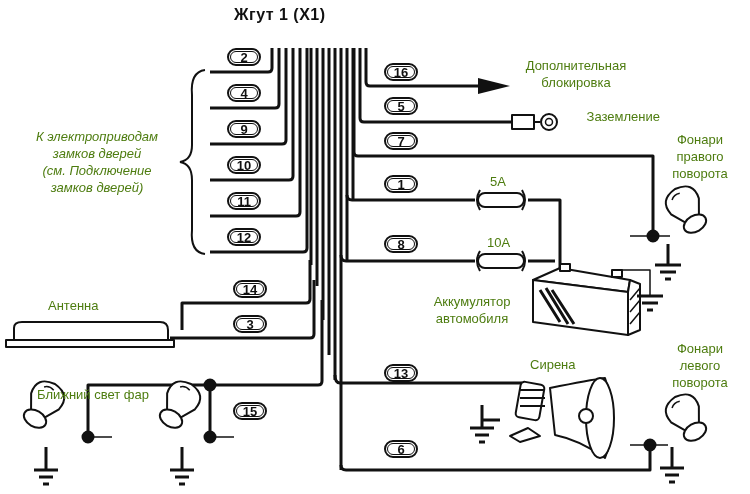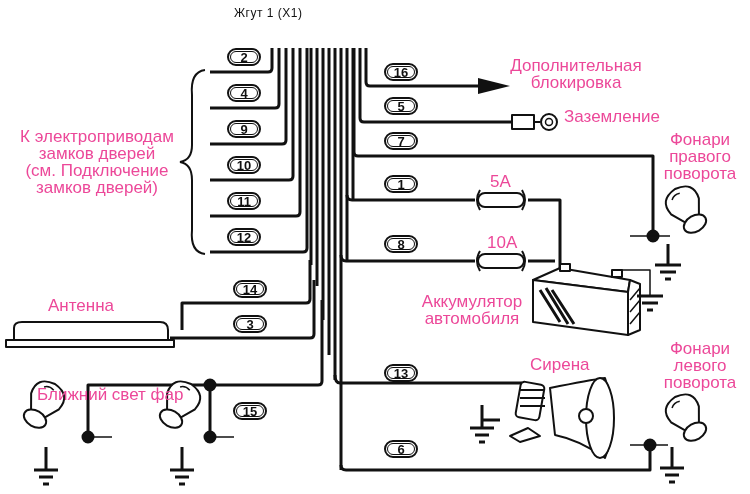--- a/index.html
+++ b/index.html
@@ -1,21 +1,21 @@
 <!DOCTYPE html>
 <html><head>
 <meta charset="utf-8">
 <style>
   html, body { margin:0; padding:0; background:#ffffff; }
   body { width:750px; height:494px; position:relative; overflow:hidden; font-family:"Liberation Sans", sans-serif; color:#111; }
   #diagram { position:absolute; left:0; top:0; width:750px; height:494px; }
-  .lbl { position:absolute; font-size:17px; line-height:17px; color:#ec4899; white-space:nowrap; }
+  .lbl { position:absolute; font-size:13px; line-height:17px; color:#4d7c0f; white-space:nowrap; }
   .center { text-align:center; }
   .right { text-align:right; }
-  .title { position:absolute; left:234px; top:6px; font-size:12px; font-weight:normal; letter-spacing:0.5px; }
+  .title { position:absolute; left:234px; top:6px; font-size:16px; font-weight:bold; letter-spacing:0.5px; }
   .pin { position:absolute; width:34px; height:18px; border:2px solid #111; border-radius:9px; box-sizing:border-box; background:#fff; display:flex; align-items:center; justify-content:center; font-weight:bold; font-size:13px; font-family:"Liberation Sans", sans-serif; }
   .pin::before { content:""; position:absolute; left:1px; top:1px; right:1px; bottom:1px; border:1px solid #111; border-radius:7px; }
 </style>
 </head>
 <body>
 
 <svg id="diagram" viewBox="0 0 750 494" xmlns="http://www.w3.org/2000/svg">
   <g fill="none" stroke="#111" stroke-width="3" stroke-linejoin="round">
 
     <g>
@@ -183,21 +183,21 @@
 <div class="pin" style="left:384px;top:235px;">
     <span>8</span>
   </div>
 <div class="pin" style="left:384px;top:364px;">
     <span>13</span>
   </div>
 <div class="pin" style="left:384px;top:440px;">
     <span>6</span>
   </div>
 
-<div class="lbl center" style="left:12px;top:128px;width:170px;">
+<div class="lbl center" style="left:12px;top:128px;width:170px;font-style:italic;">
   <div>К электроприводам</div>
   <div>замков дверей</div>
   <div>(см. Подключение</div>
   <div>замков дверей)</div>
 </div>
 <div class="lbl center" style="left:506px;top:57px;width:140px;">
   <div>Дополнительная</div>
   <div>блокировка</div>
 </div>
 <div class="lbl right" style="left:560px;top:108px;width:100px;">

